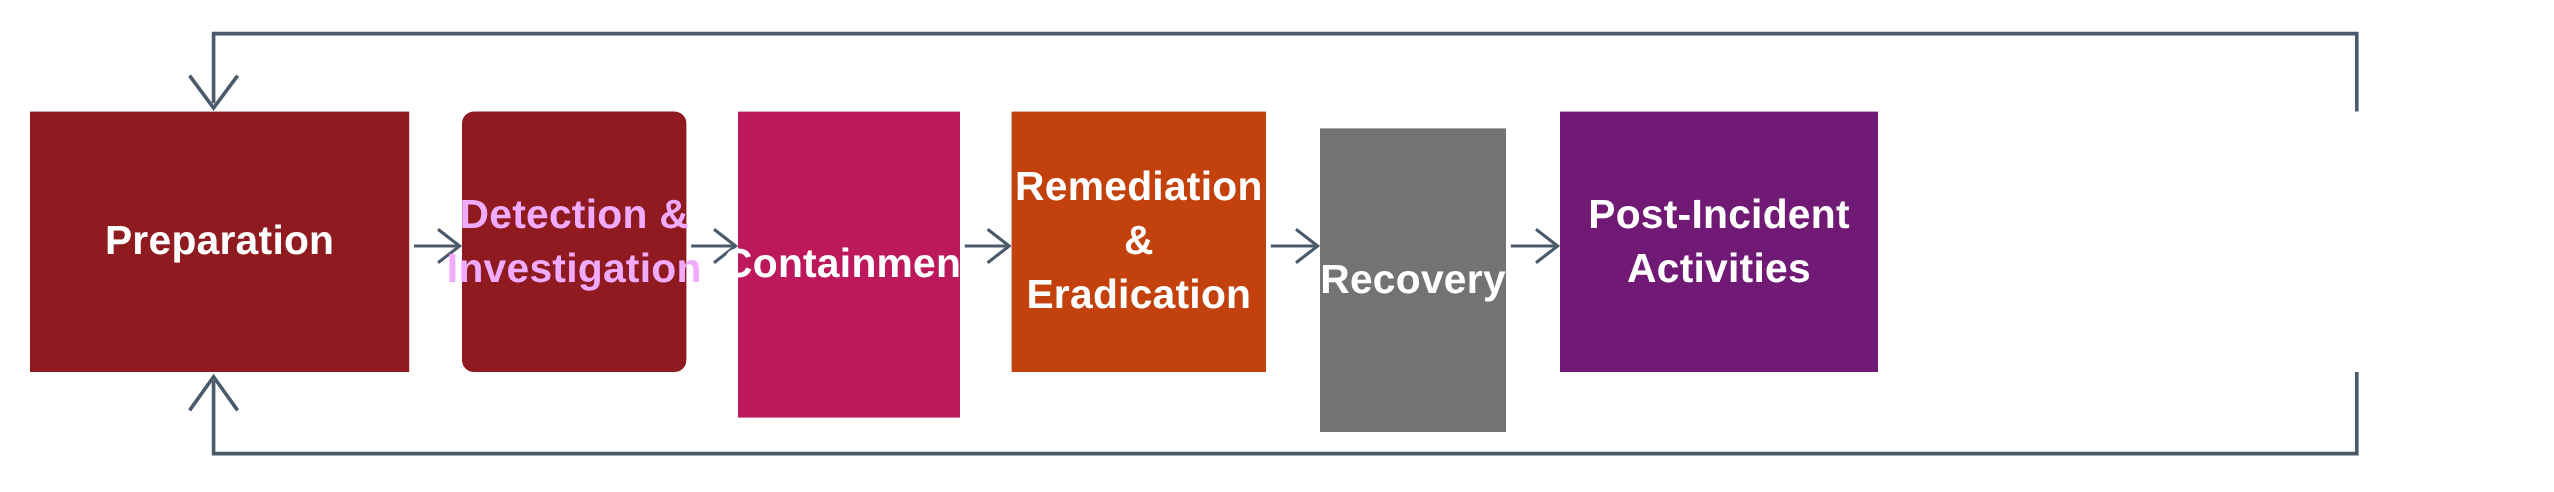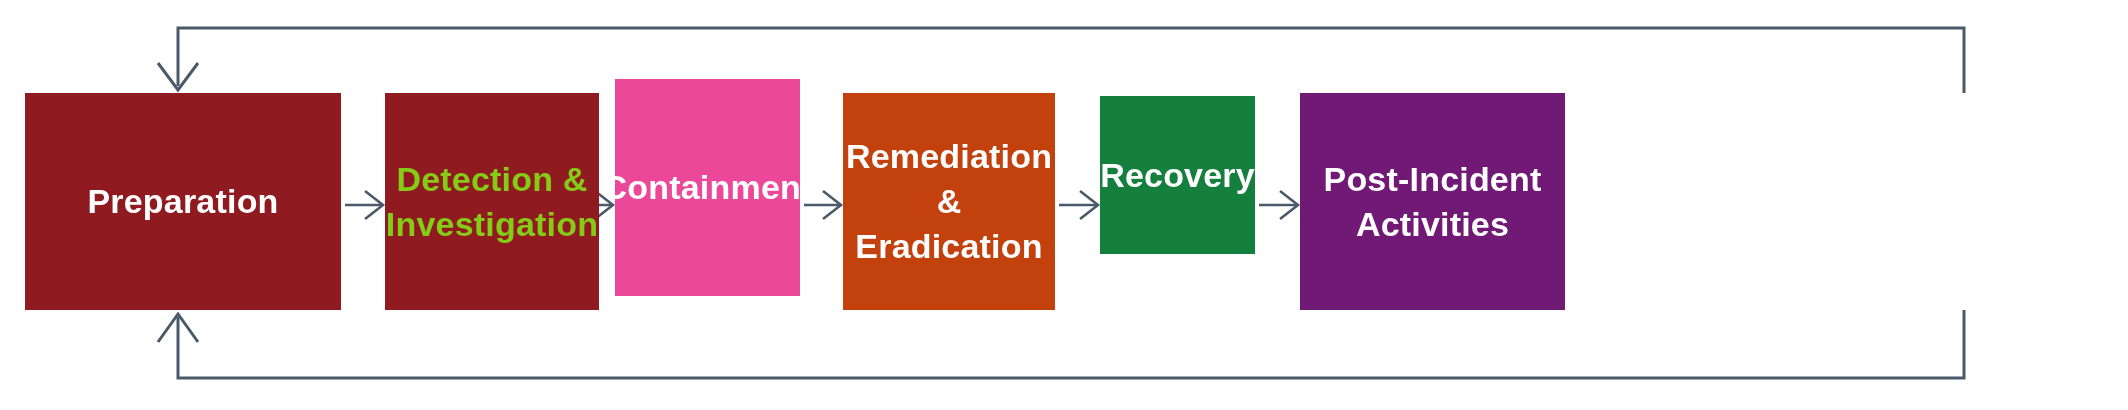--- a/index.html
+++ b/index.html
@@ -87,35 +87,35 @@
       <line x1="1259" y1="205" x2="1296" y2="205" stroke="#4A5A6A" stroke-width="2.6"></line>
       <path d="M 1280 191 L 1298 205 L 1280 219" fill="none" stroke="#4A5A6A" stroke-width="2.6"></path>
     </g>
 
   </svg>
 
   <div class="stage-box" style="left: 25px; top: 93px; width: 316px; height: 217px; background: rgb(143, 26, 32); color: rgb(255, 255, 255);">
     <span class="stage-label">Preparation</span>
   </div>
 
-  <div class="stage-box" style="left: 385px; top: 93px; width: 214px; height: 217px; background: rgb(143, 26, 32); color: #84cc16;">
+  <div class="stage-box" style="left: 385px; top: 93px; width: 187px; height: 217px; background: rgb(143, 26, 32); color: #f0abfc; border-radius: 10px;">
     <span class="stage-label">Detection &amp;
 Investigation</span>
   </div>
 
-  <div class="stage-box" style="left: 615px; top: 79px; width: 185px; height: 217px; background: #ec4899; color: rgb(255, 255, 255);">
+  <div class="stage-box" style="left: 615px; top: 93px; width: 185px; height: 255px; background: #be185d; color: rgb(255, 255, 255);">
     <span class="stage-label">Containment</span>
   </div>
 
   <div class="stage-box" style="left: 843px; top: 93px; width: 212px; height: 217px; background: #c2410c; color: rgb(255, 255, 255);">
     <span class="stage-label">Remediation
 &amp; Eradication</span>
   </div>
 
-  <div class="stage-box" style="left: 1100px; top: 96px; width: 155px; height: 158px; background: #15803d; color: rgb(255, 255, 255);">
+  <div class="stage-box" style="left: 1100px; top: 107px; width: 155px; height: 253px; background: #737373; color: rgb(255, 255, 255);">
     <span class="stage-label">Recovery</span>
   </div>
 
   <div class="stage-box" style="left: 1300px; top: 93px; width: 265px; height: 217px; background: #701a75; color: rgb(255, 255, 255);">
     <span class="stage-label">Post-Incident
 Activities</span>
   </div>
 
 </div>
 

